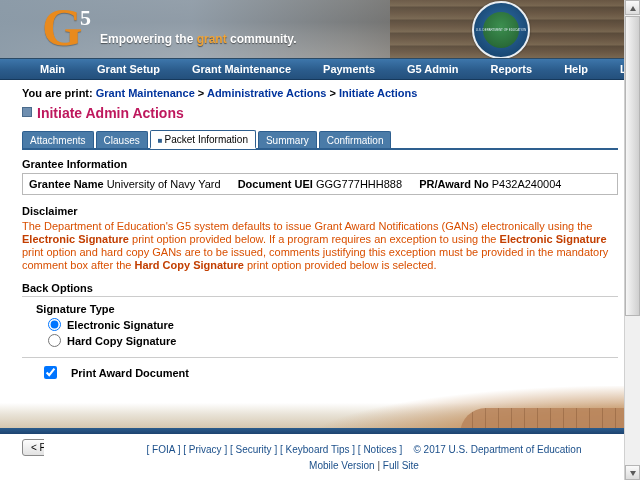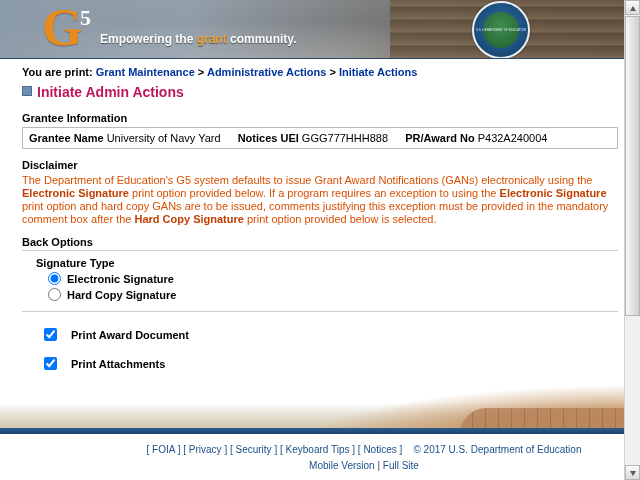--- a/index.html
+++ b/index.html
@@ -127,21 +127,21 @@
   .disclaimer b{color:#c23e00;}
 
   .print-options{font-weight:bold;font-size:11px;margin:10px 0 2px 0;}
   .hr{border:none;border-top:1px solid #cccccc;margin:2px 0 6px 0;width:596px;}
 
   .sig-type{font-weight:bold;font-size:11px;margin:0 0 3px 14px;}
   .radio-row{margin:0 0 3px 26px;font-size:11px;display:flex;align-items:center;}
   .radio-row input{margin:0 6px 0 0;}
   .radio-row label{font-weight:bold;}
 
-  .check-row{margin:16px 0 5px 22px;font-size:11px;display:flex;align-items:center;}
+  .check-row{margin:8px 0 5px 22px;font-size:11px;display:flex;align-items:center;}
   .check-row input{margin:0 14px 0 0;}
   .check-row label{font-weight:bold;}
 
   .buttons{margin:8px 0 0 22px;display:flex;align-items:center;gap:8px;}
   .btn{
     font-size:10px;font-family:"Liberation Sans", sans-serif;
     padding:2px 8px;border:1px solid #8a8a8a;border-radius:3px;
     background:linear-gradient(180deg,#fdfdfd 0%,#e2e2e2 100%);
     color:#000;cursor:pointer;
   }
@@ -227,43 +227,60 @@
     <div class="logo-5">5</div>
     <div class="tagline">
       <span>Empowering the </span><span class="grant">grant</span><span> community.</span>
     </div>
     <div class="seal">
       <div class="seal-inner"></div>
       <div class="seal-text">U.S. DEPARTMENT OF EDUCATION</div>
     </div>
   </div>
 
+  <div class="navbar">
+    <a href="#">Main</a>
+    <a href="#">Grant Setup</a>
+    <a href="#">Grant Maintenance</a>
+    <a href="#">Payments</a>
+    <a href="#">G5 Admin</a>
+    <a href="#">Reports</a>
+    <a href="#">Help</a>
+    <a href="#">Logout</a>
+  </div>
 
   <div class="body-wrap">
 
     <div class="breadcrumb">
       <span class="lead">You are print:</span>
       <a href="#">Grant Maintenance</a>
       <span class="sep">&gt;</span>
       <a href="#">Administrative Actions</a>
       <span class="sep">&gt;</span>
       <a href="#">Initiate Actions</a>
     </div>
 
     <h1 class="page-title">
       <span class="title-icon"></span><span>Initiate Admin Actions</span>
     </h1>
 
+    <div class="tabs">
+      <div class="tab"><span>Attachments</span></div>
+      <div class="tab"><span>Clauses</span></div>
+      <div class="tab active"><span class="tab-mark">■</span><span>Packet Information</span></div>
+      <div class="tab"><span>Summary</span></div>
+      <div class="tab"><span>Confirmation</span></div>
+    </div>
 
     <div class="section">
       <div class="section-head">Grantee Information</div>
       <div class="grantee-box">
         <span class="lbl">Grantee Name</span>
         <span class="val">University of Navy Yard</span>
-        <span class="lbl">Notices UEI</span>
+        <span class="lbl">Document UEI</span>
         <span class="val">GGG777HHH888</span>
         <span class="lbl">PR/Award No</span>
         <span class="val">P432A240004</span>
       </div>
     </div>
 
     <div class="section">
       <div class="disclaimer-title">Disclaimer</div>
       <div class="disclaimer">
         <span>The Department of Education's G5 system defaults to issue Grant Award Notifications (GANs) electronically using the </span><b>Electronic Signature</b><span> print option provided below. If a program requires an exception to using the </span><b>Electronic Signature</b><span> print option and hard copy GANs are to be issued, comments justifying this exception must be provided in the mandatory comment box after the </span><b>Hard Copy Signature</b><span> print option provided below is selected.</span>

